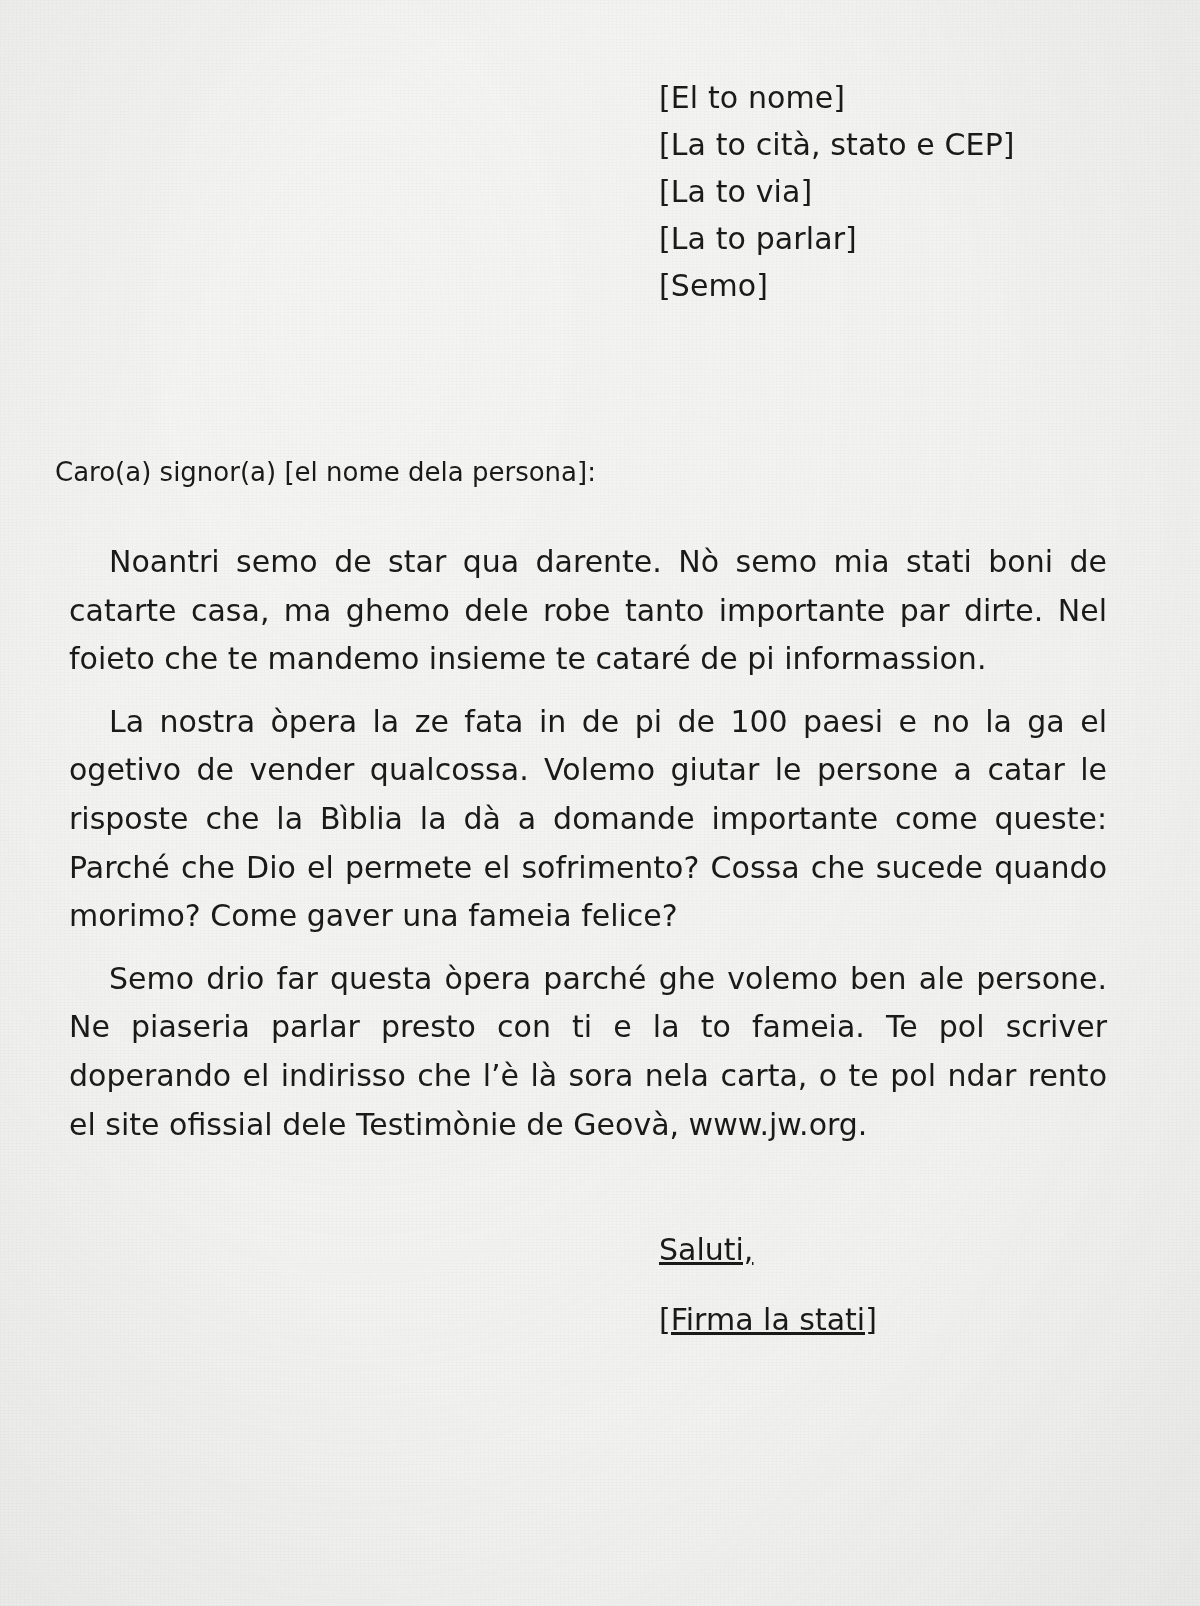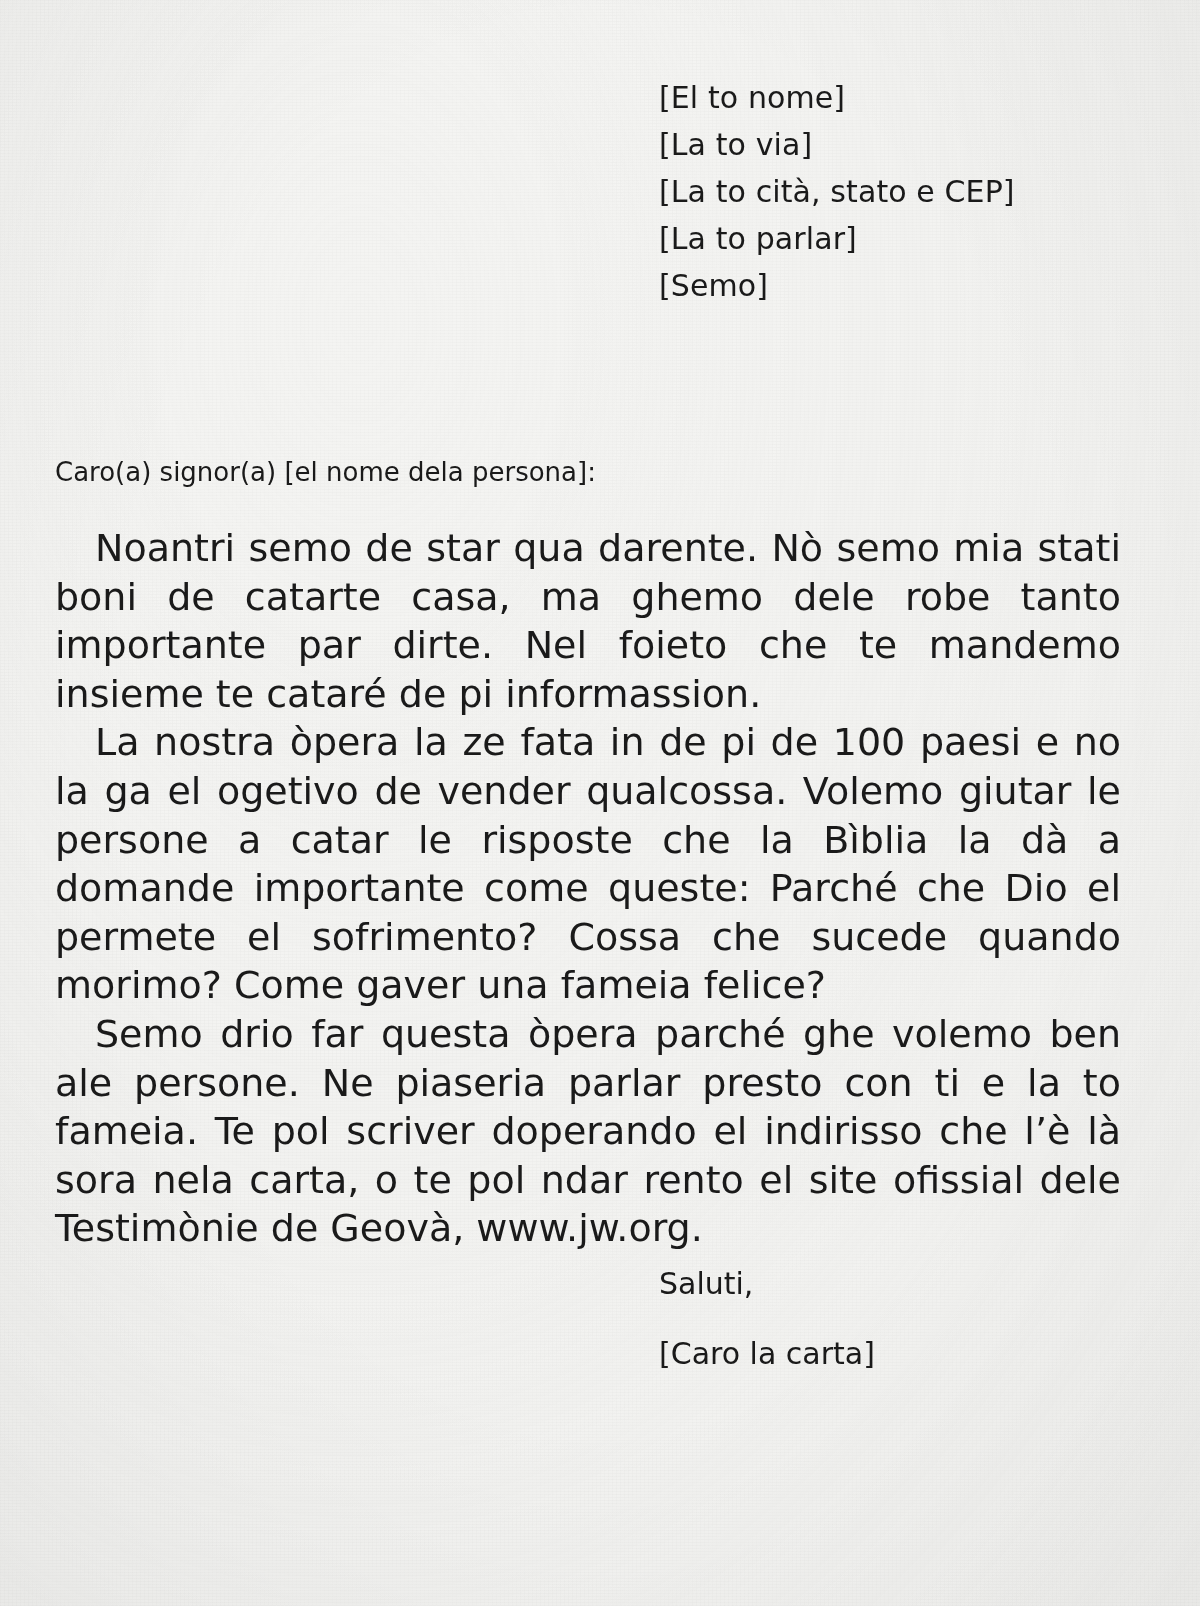--- a/index.html
+++ b/index.html
@@ -68,60 +68,61 @@
   }
 
   
   .body-block {
     position: absolute;
     left: 55px;
     top: 524px;
     width: 1066px;
   }
   .para {
-    font-size: 38px;
+    font-size: 30px;
     line-height: 48.6px;
     text-align: justify;
     text-justify: inter-word;
-    margin: 0;
+    margin: 14px;
     hyphens: none;
   }
   .para .indent {
     display: inline-block;
     width: 40px;
   }
 
   
   .closing-block {
     position: absolute;
     left: 659px;
-    top: 1262px;
+    top: 1228px;
     width: 470px;
+    text-decoration: underline;
   }
   .closing-line {
     font-size: 30px;
     line-height: 44px;
     white-space: nowrap;
   }
   .closing-signature {
     margin-top: 26px;
   }
 </style>
 </head>
 <body>
 
 <div class="paper-texture"></div>
 <div class="paper-vignette"></div>
 
 <div class="letter">
 
   <div class="header-block">
     <div class="header-line">[El to nome]</div>
+    <div class="header-line">[La to cità, stato e CEP]</div>
     <div class="header-line">[La to via]</div>
-    <div class="header-line">[La to cità, stato e CEP]</div>
     <div class="header-line">[La to parlar]</div>
     <div class="header-line">[Semo]</div>
   </div>
 
   <div class="salutation">Caro(a) signor(a) [el nome dela persona]:</div>
 
   <div class="body-block">
 
     <p class="para">
       <span class="indent"></span><span>Noantri semo de star qua darente. Nò semo mia stati boni de catarte casa, ma ghemo dele robe tanto importante par dirte. Nel foieto che te mandemo insieme te cataré de pi informassion.</span>
@@ -132,16 +133,16 @@
     </p>
 
     <p class="para">
       <span class="indent"></span><span>Semo drio far questa òpera parché ghe volemo ben ale persone. Ne piaseria parlar presto con ti e la to fameia. Te pol scriver doperando el indirisso che l’è là sora nela carta, o te pol ndar rento el site ofissial dele Testimònie de Geovà, www.jw.org.</span>
     </p>
 
   </div>
 
   <div class="closing-block">
     <div class="closing-line">Saluti,</div>
-    <div class="closing-line closing-signature">[Caro la carta]</div>
+    <div class="closing-line closing-signature">[Firma la stati]</div>
   </div>
 
 </div>
 
 </body></html>

